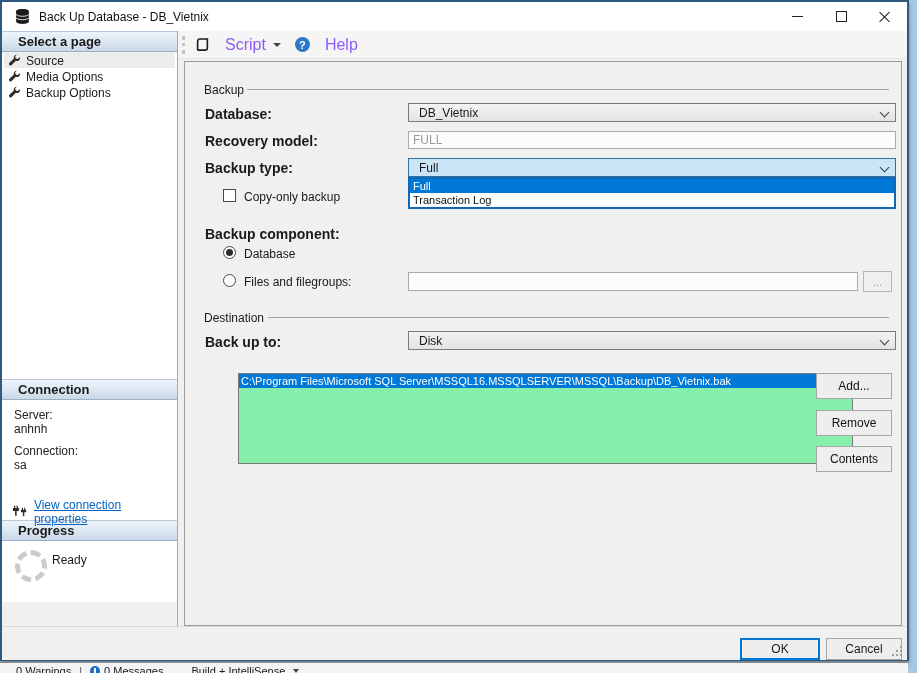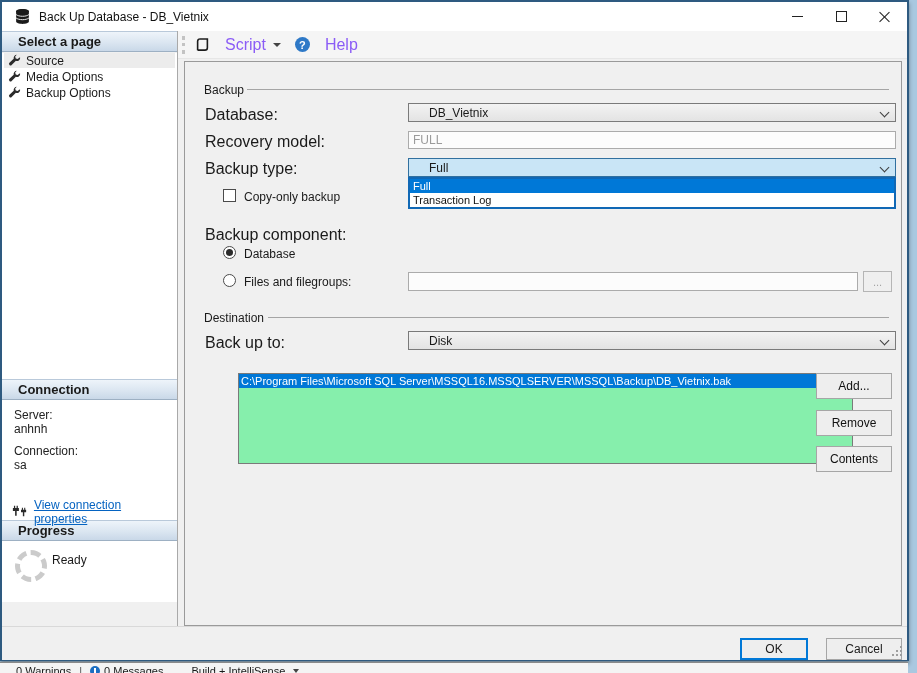--- a/index.html
+++ b/index.html
@@ -39,43 +39,43 @@
   .toolbar{position:absolute;left:176px;top:29px;right:0;height:27px;background:#f5f5f5;display:flex;align-items:center;border-bottom:1px solid #e6e6e6;}
   .tb-grip{width:0;height:18px;border-left:3px dotted #c3c3c3;margin-left:4px;}
   .tb-btn{display:flex;align-items:center;height:22px;padding:0 4px;margin-left:6px;}
   .tb-btn .txt{margin-left:15px;font-size:16px;color:#8b5cf6;}
   .dd-arrow{margin-left:7px;width:0;height:0;border-left:4px solid transparent;border-right:4px solid transparent;border-top:4px solid #444;}
   .help-circle{width:15px;height:15px;border-radius:50%;background:#2e79c7;color:#fff;font-size:11px;font-weight:bold;display:flex;align-items:center;justify-content:center;}
   
   .mainpanel{position:absolute;left:182px;top:59px;width:718px;height:565px;background:#f0f0f0;border:1px solid #9a9a9a;box-sizing:border-box;}
   .sec-label{position:absolute;left:19px;font-size:12px;color:#1a1a1a;}
   .sec-rule{position:absolute;height:1px;background:#a5a5a5;}
-  .f-label{position:absolute;left:20px;font-size:16px;color:#1a1a1a;}
-  .combo{position:absolute;left:223px;width:488px;height:19px;box-sizing:border-box;background:linear-gradient(180deg,#f3f3f3,#e3e3e3);border:1px solid #7a7a7a;display:flex;align-items:center;padding-left:20px;font-size:12px;}
+  .f-label{position:absolute;left:20px;font-size:14px;color:#1a1a1a;font-weight:bold;}
+  .combo{position:absolute;left:223px;width:488px;height:19px;box-sizing:border-box;background:linear-gradient(180deg,#f3f3f3,#e3e3e3);border:1px solid #7a7a7a;display:flex;align-items:center;padding-left:10px;font-size:12px;}
   .combo .chev{position:absolute;right:7px;top:5px;width:6px;height:6px;border-right:1.5px solid #3e3e3e;border-bottom:1.5px solid #3e3e3e;transform:rotate(45deg);}
   .combo.focused{background:#c9e5f6;border:1px solid #31709f;}
   .textbox{position:absolute;box-sizing:border-box;background:#fcfcfc;border:1px solid #ababab;display:flex;align-items:center;padding-left:4px;font-size:12px;}
   .textbox.disabled{color:#9b9b9b;}
   .dropdown{position:absolute;left:223px;top:115px;width:488px;box-sizing:border-box;background:#fff;border:2px solid #1068b5;z-index:5;}
   .dd-item{height:14px;line-height:14px;padding-left:3px;font-size:11px;color:#111;}
   .dd-item.selected{background:#0078d7;color:#fff;}
   .checkbox{position:absolute;width:13px;height:13px;box-sizing:border-box;background:#fff;border:1px solid #4a4a4a;}
   .radio{position:absolute;width:13px;height:13px;box-sizing:border-box;background:#fff;border:1px solid #4a4a4a;border-radius:50%;}
   .radio.checked::after{content:"";position:absolute;left:2px;top:2px;width:7px;height:7px;border-radius:50%;background:#2b2b2b;}
   .ctl-label{position:absolute;left:59px;font-size:12px;}
   .dots-btn{position:absolute;left:678px;width:29px;height:21px;box-sizing:border-box;background:#efefef;border:1px solid #b5b5b5;color:#a5a5a5;font-size:11px;display:flex;align-items:center;justify-content:center;}
   .listbox{position:absolute;left:8px;top:311px;width:615px;height:91px;box-sizing:border-box;background:#86efac;border:1px solid #7a7a7a;margin-left:45px;}
   .list-row{height:14px;line-height:14px;font-size:11px;padding-left:2px;white-space:nowrap;overflow:hidden;}
   .list-row.selected{background:#0078d7;color:#fff;}
   .side-btn{position:absolute;left:631px;width:76px;height:26px;box-sizing:border-box;background:#eeeeee;border:1px solid #a6a6a6;font-size:12px;color:#111;display:flex;align-items:center;justify-content:center;}
   
   .footer{position:absolute;left:0;right:0;top:624px;height:33px;background:#f0f0f0;border-top:1px solid #d9d9d9;}
   .btn{position:absolute;top:11px;height:22px;box-sizing:border-box;background:#eeeeee;border:1px solid #a6a6a6;font-size:12px;display:flex;align-items:center;justify-content:center;}
   .btn.default{border:2px solid #0078d7;}
-  .btn-ok{left:738px;width:68px;}
+  .btn-ok{left:738px;width:80px;}
   .btn-cancel{left:824px;width:76px;}
   .grip{position:absolute;right:5px;bottom:4px;width:2px;height:2px;background:#9e9e9e;box-shadow:0 -4px 0 #9e9e9e,0 -8px 0 #9e9e9e,-4px 0 0 #9e9e9e,-4px -4px 0 #9e9e9e,-8px 0 0 #9e9e9e;}
   
   .statusstrip{position:absolute;left:0;top:662px;width:908px;height:11px;background:#f4f4f4;overflow:hidden;border-top:1px solid #8a8a8a;}
   .statusrow{position:absolute;left:16px;top:2px;display:flex;align-items:center;font-size:11px;color:#1a1a1a;white-space:nowrap;}
   .statusrow .sep{margin:0 8px;color:#555;}
   .info-ico{position:relative;width:10px;height:10px;border-radius:50%;background:#1b6ec2;margin-right:4px;}
   .info-ico::before{content:"";position:absolute;left:4.2px;top:2px;width:1.6px;height:1.6px;background:#fff;}
   .info-ico::after{content:"";position:absolute;left:4.2px;top:4.4px;width:1.6px;height:3.6px;background:#fff;}
   .status-build{margin-left:28px;}

